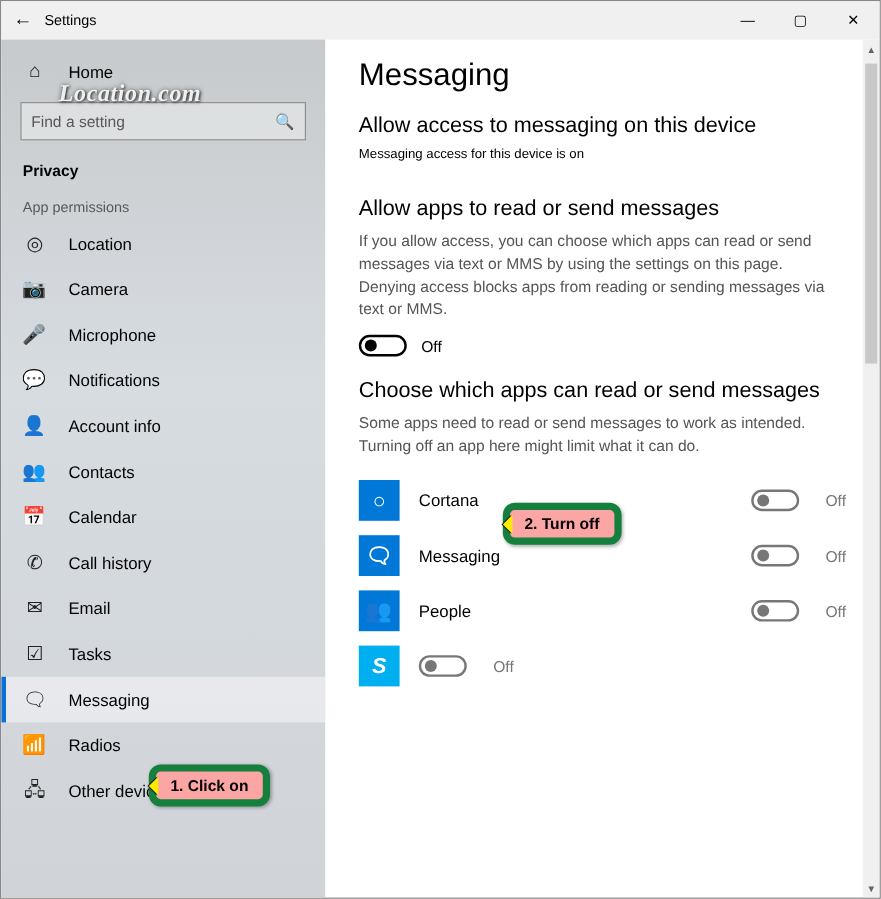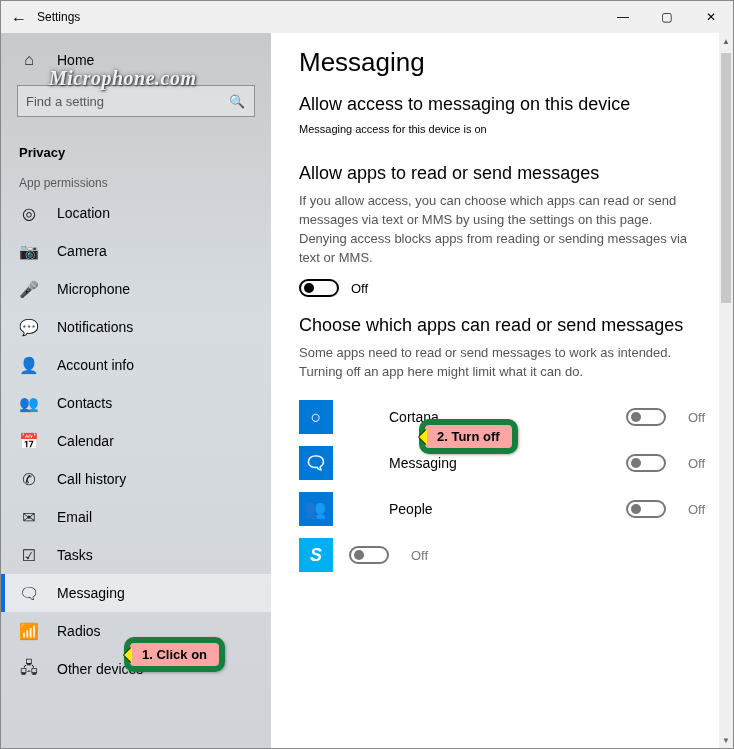--- a/index.html
+++ b/index.html
@@ -64,21 +64,21 @@
     cursor: pointer;
   }
   .nav-item .ico, .home-row .ico {
     width: 20px;
     margin-right: 18px;
     text-align: center;
     font-size: 16px;
     color: #222;
   }
   .search {
-    margin: 6px 16px 20px 16px;
+    margin: 6px 16px 10px 16px;
     height: 32px;
     background: rgba(255,255,255,0.35);
     border: 1px solid rgba(0,0,0,0.35);
     display: flex;
     align-items: center;
     padding: 0 8px;
     color: #2a2a2a;
     font-size: 13px;
   }
   .search span:first-child { flex: 1; opacity: .75; }
@@ -139,21 +139,21 @@
   .app-row {
     display: flex; align-items: center;
     height: 46px;
   }
   .app-row .app-icon {
     width: 34px; height: 34px;
     margin-right: 16px;
     display: flex; align-items: center; justify-content: center;
     color: #fff; font-size: 18px; font-weight: bold;
   }
-  .app-row .app-label { flex: 1; font-size: 14px; margin-left: 40px; }
+  .app-row .app-label { flex: 1; font-size: 14px; }
   .app-row .right { display: flex; align-items: center; color: #777; font-size: 13px; }
   .callout {
     position: absolute;
     background: #fca5a5;
     border: 6px solid #15803d;
     border-radius: 10px;
     padding: 4px 12px;
     font-size: 13px;
     font-weight: 600;
     white-space: nowrap;
@@ -347,13 +347,13 @@
       <div class="arrow top">▲</div>
       <div class="thumb"></div>
       <div class="arrow bot">▼</div>
     </div>
   </div>
 </div>
 
 <div class="callout tail-left" style="top:636px; left:123px;">1. Click on</div>
 <div class="callout tail-left" style="top:418px; left:418px;">2. Turn off</div>
 
-<div class="watermark">Microphone.com</div>
+<div class="watermark">Location.com</div>
 
 </body></html>

